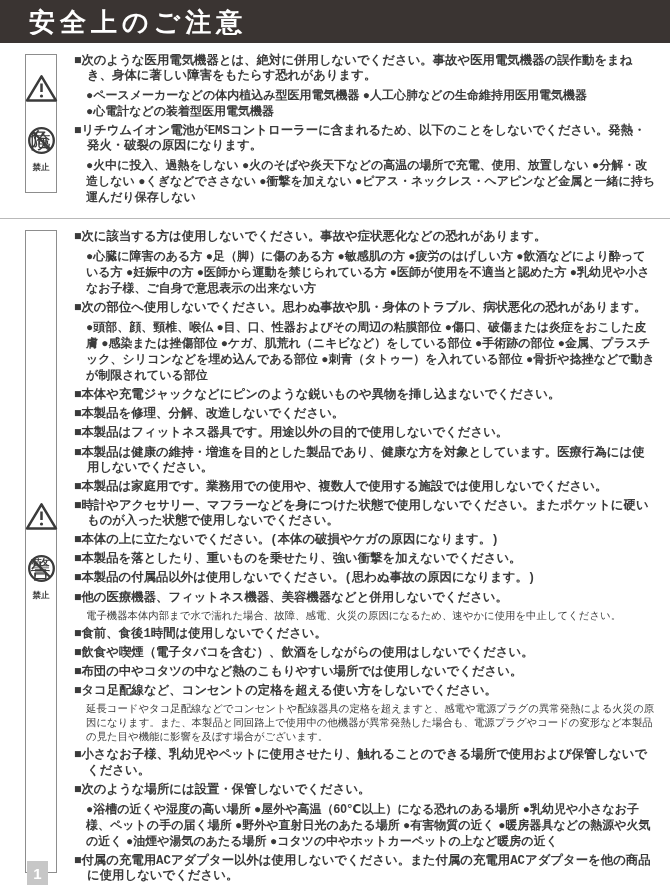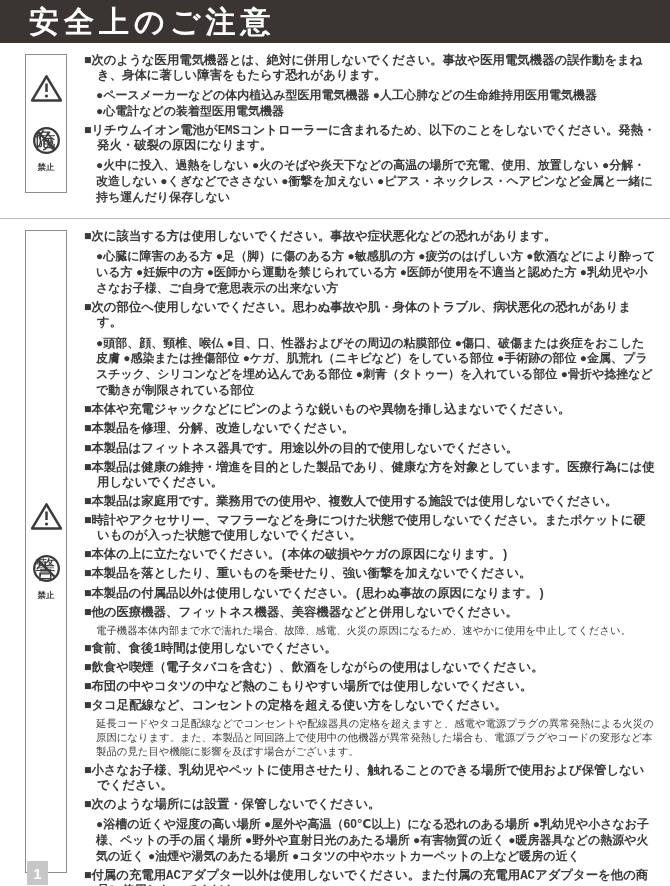--- a/index.html
+++ b/index.html
@@ -16,35 +16,35 @@
   .header-bar {
     width: 670px;
     height: 43px;
     background: #3a3432;
     display: flex;
     align-items: center;
     padding-left: 29px;
   }
   .header-title {
     color: #ffffff;
-    font-size: 30px;
+    font-size: 26px;
     font-weight: bold;
     letter-spacing: 5px;
     line-height: 1;
   }
   
   .sections { width: 670px; }
   .section {
     display: flex;
     align-items: flex-start;
     padding: 11px 12px 8px 25px;
   }
   .section + .section { border-top: 1px solid #b9b9b9; }
   .icon-box {
-    width: 42px;
+    width: 32px;
     flex-shrink: 0;
     border: 1.5px solid #8d8d8d;
     background: #ffffff;
     display: flex;
     flex-direction: column;
     align-items: center;
     justify-content: center;
     gap: 6px;
     padding: 6px 0;
   }

